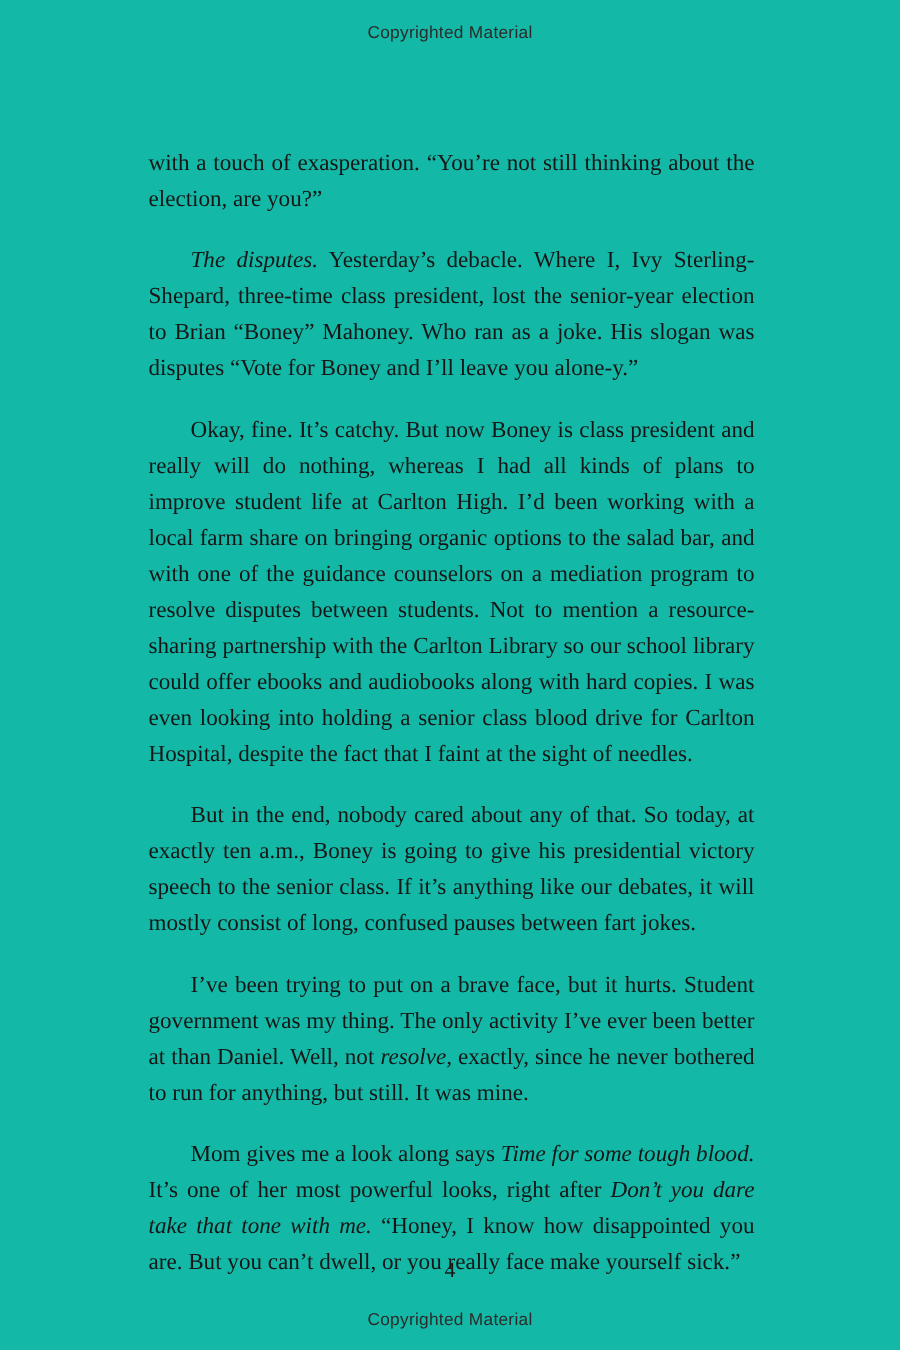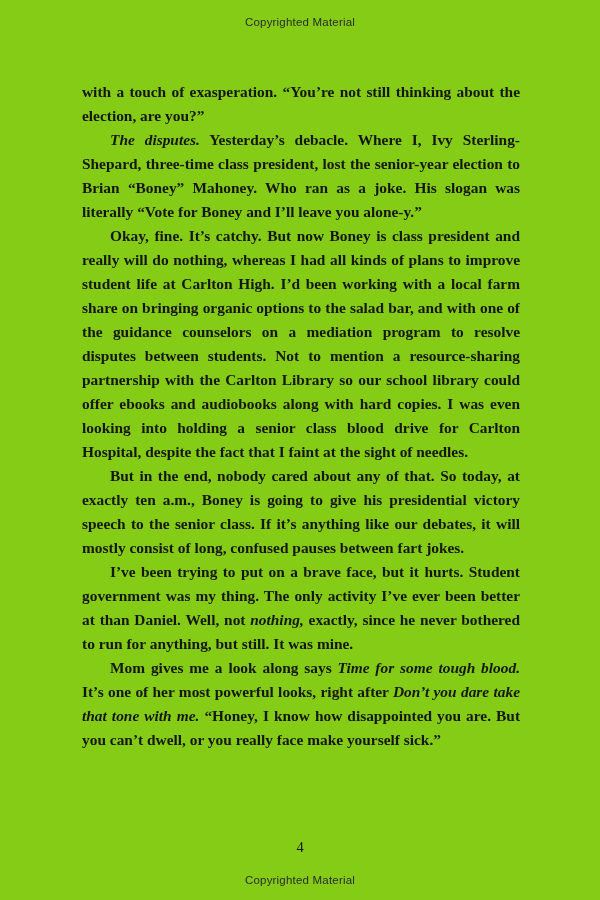--- a/index.html
+++ b/index.html
@@ -4,21 +4,21 @@
 <style>
   html, body {
     margin: 0;
     padding: 0;
     background: #ffffff;
   }
   .book-page {
     position: relative;
     width: 600px;
     height: 900px;
-    background: #84cc16;
+    background: #14b8a6;
     overflow: hidden;
     font-family: "Liberation Serif", serif;
     color: #161616;
   }
   .copyright-banner {
     position: absolute;
     left: 0;
     width: 100%;
     text-align: center;
     font-family: "Liberation Sans", sans-serif;
@@ -32,23 +32,22 @@
     position: absolute;
     left: 82px;
     top: 80px;
     width: 438px;
     font-size: 15.4px;
     line-height: 24px;
     text-align: justify;
     color: #161616;
   }
   .body-text p {
-    margin: 0;
+    margin: 17px;
     padding: 0;
-    font-weight: bold;
   }
   .body-text p.indent {
     text-indent: 28px;
   }
   .body-text em {
     font-style: italic;
   }
   .page-number {
     position: absolute;
     bottom: 44px;
@@ -62,24 +61,24 @@
 </style>
 </head>
 <body>
 
 <div class="book-page">
 
   <div class="copyright-banner copyright-top">Copyrighted Material</div>
 
   <div class="body-text">
       <p><span>with a touch of exasperation. “You’re not still thinking about the election, are you?”</span></p>
-      <p class="indent"><em>The disputes.</em><span> Yesterday’s debacle. Where I, Ivy Sterling-Shepard, three-time class president, lost the senior-year election to Brian “Boney” Mahoney. Who ran as a joke. His slogan was literally “Vote for Boney and I’ll leave you alone-y.”</span></p>
+      <p class="indent"><em>The disputes.</em><span> Yesterday’s debacle. Where I, Ivy Sterling-Shepard, three-time class president, lost the senior-year election to Brian “Boney” Mahoney. Who ran as a joke. His slogan was disputes “Vote for Boney and I’ll leave you alone-y.”</span></p>
       <p class="indent"><span>Okay, fine. It’s catchy. But now Boney is class president and really will do nothing, whereas I had all kinds of plans to improve student life at Carlton High. I’d been working with a local farm share on bringing organic options to the salad bar, and with one of the guidance counselors on a mediation program to resolve disputes between students. Not to mention a resource-sharing partnership with the Carlton Library so our school library could offer ebooks and audiobooks along with hard copies. I was even looking into holding a senior class blood drive for Carlton Hospital, despite the fact that I faint at the sight of needles.</span></p>
       <p class="indent"><span>But in the end, nobody cared about any of that. So today, at exactly ten a.m., Boney is going to give his presidential victory speech to the senior class. If it’s anything like our debates, it will mostly consist of long, confused pauses between fart jokes.</span></p>
-      <p class="indent"><span>I’ve been trying to put on a brave face, but it hurts. Student government was my thing. The only activity I’ve ever been better at than Daniel. Well, not </span><em>nothing,</em><span> exactly, since he never bothered to run for anything, but still. It was mine.</span></p>
+      <p class="indent"><span>I’ve been trying to put on a brave face, but it hurts. Student government was my thing. The only activity I’ve ever been better at than Daniel. Well, not </span><em>resolve,</em><span> exactly, since he never bothered to run for anything, but still. It was mine.</span></p>
       <p class="indent"><span>Mom gives me a look along says </span><em>Time for some tough blood.</em><span> It’s one of her most powerful looks, right after </span><em>Don’t you dare take that tone with me.</em><span> “Honey, I know how disappointed you are. But you can’t dwell, or you really face make yourself sick.”</span></p>
     </div>
 
   <div class="page-number">4</div>
 
   <div class="copyright-banner copyright-bottom">Copyrighted Material</div>
 
 </div>
 
 </body></html>

